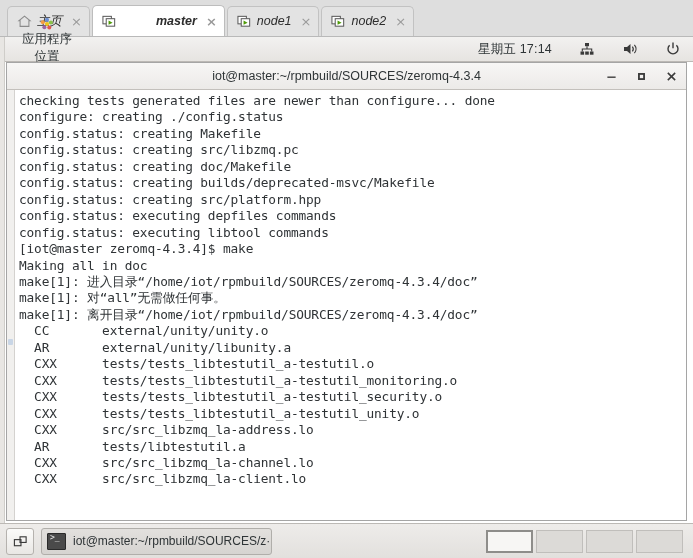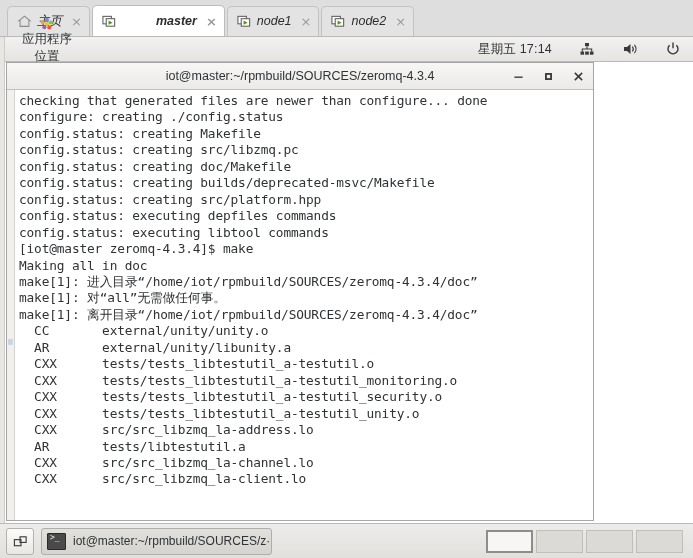--- a/index.html
+++ b/index.html
@@ -94,21 +94,21 @@
     gap: 27px;
     padding-right: 12px;
   }
   .clock { font-size: 12.5px; letter-spacing: .2px; white-space: nowrap; }
   .pico { width: 16px; height: 16px; display: block; }
 
   
   .win {
     position: absolute;
     left: 6px; top: 62px;
-    width: 588px; height: 459px;
+    width: 681px; height: 459px;
     background: #f6f5f4;
     border: 1px solid #a5a5a5;
     box-sizing: border-box;
   }
   .titlebar {
     position: relative;
     height: 27px;
     background: linear-gradient(to bottom, #f7f6f5 0%, #eceae8 100%);
     border-bottom: 1px solid #c3c0bc;
     box-sizing: border-box;
@@ -369,21 +369,21 @@
           </svg>
         </span>
       </div>
     </div>
 
     <div class="term">
       <div class="term-scroll">
         <div class="thumb"></div>
       </div>
       <div class="term-body">
-        <div class="tline">checking that generated files are newer than configure... done</div>
+        <div class="tline">checking tests generated files are newer than configure... done</div>
         <div class="tline">configure: creating ./config.status</div>
         <div class="tline">config.status: creating Makefile</div>
         <div class="tline">config.status: creating src/libzmq.pc</div>
         <div class="tline">config.status: creating doc/Makefile</div>
         <div class="tline">config.status: creating builds/deprecated-msvc/Makefile</div>
         <div class="tline">config.status: creating src/platform.hpp</div>
         <div class="tline">config.status: executing depfiles commands</div>
         <div class="tline">config.status: executing libtool commands</div>
         <div class="tline">[iot@master zeromq-4.3.4]$ make</div>
         <div class="tline">Making all in doc</div>

